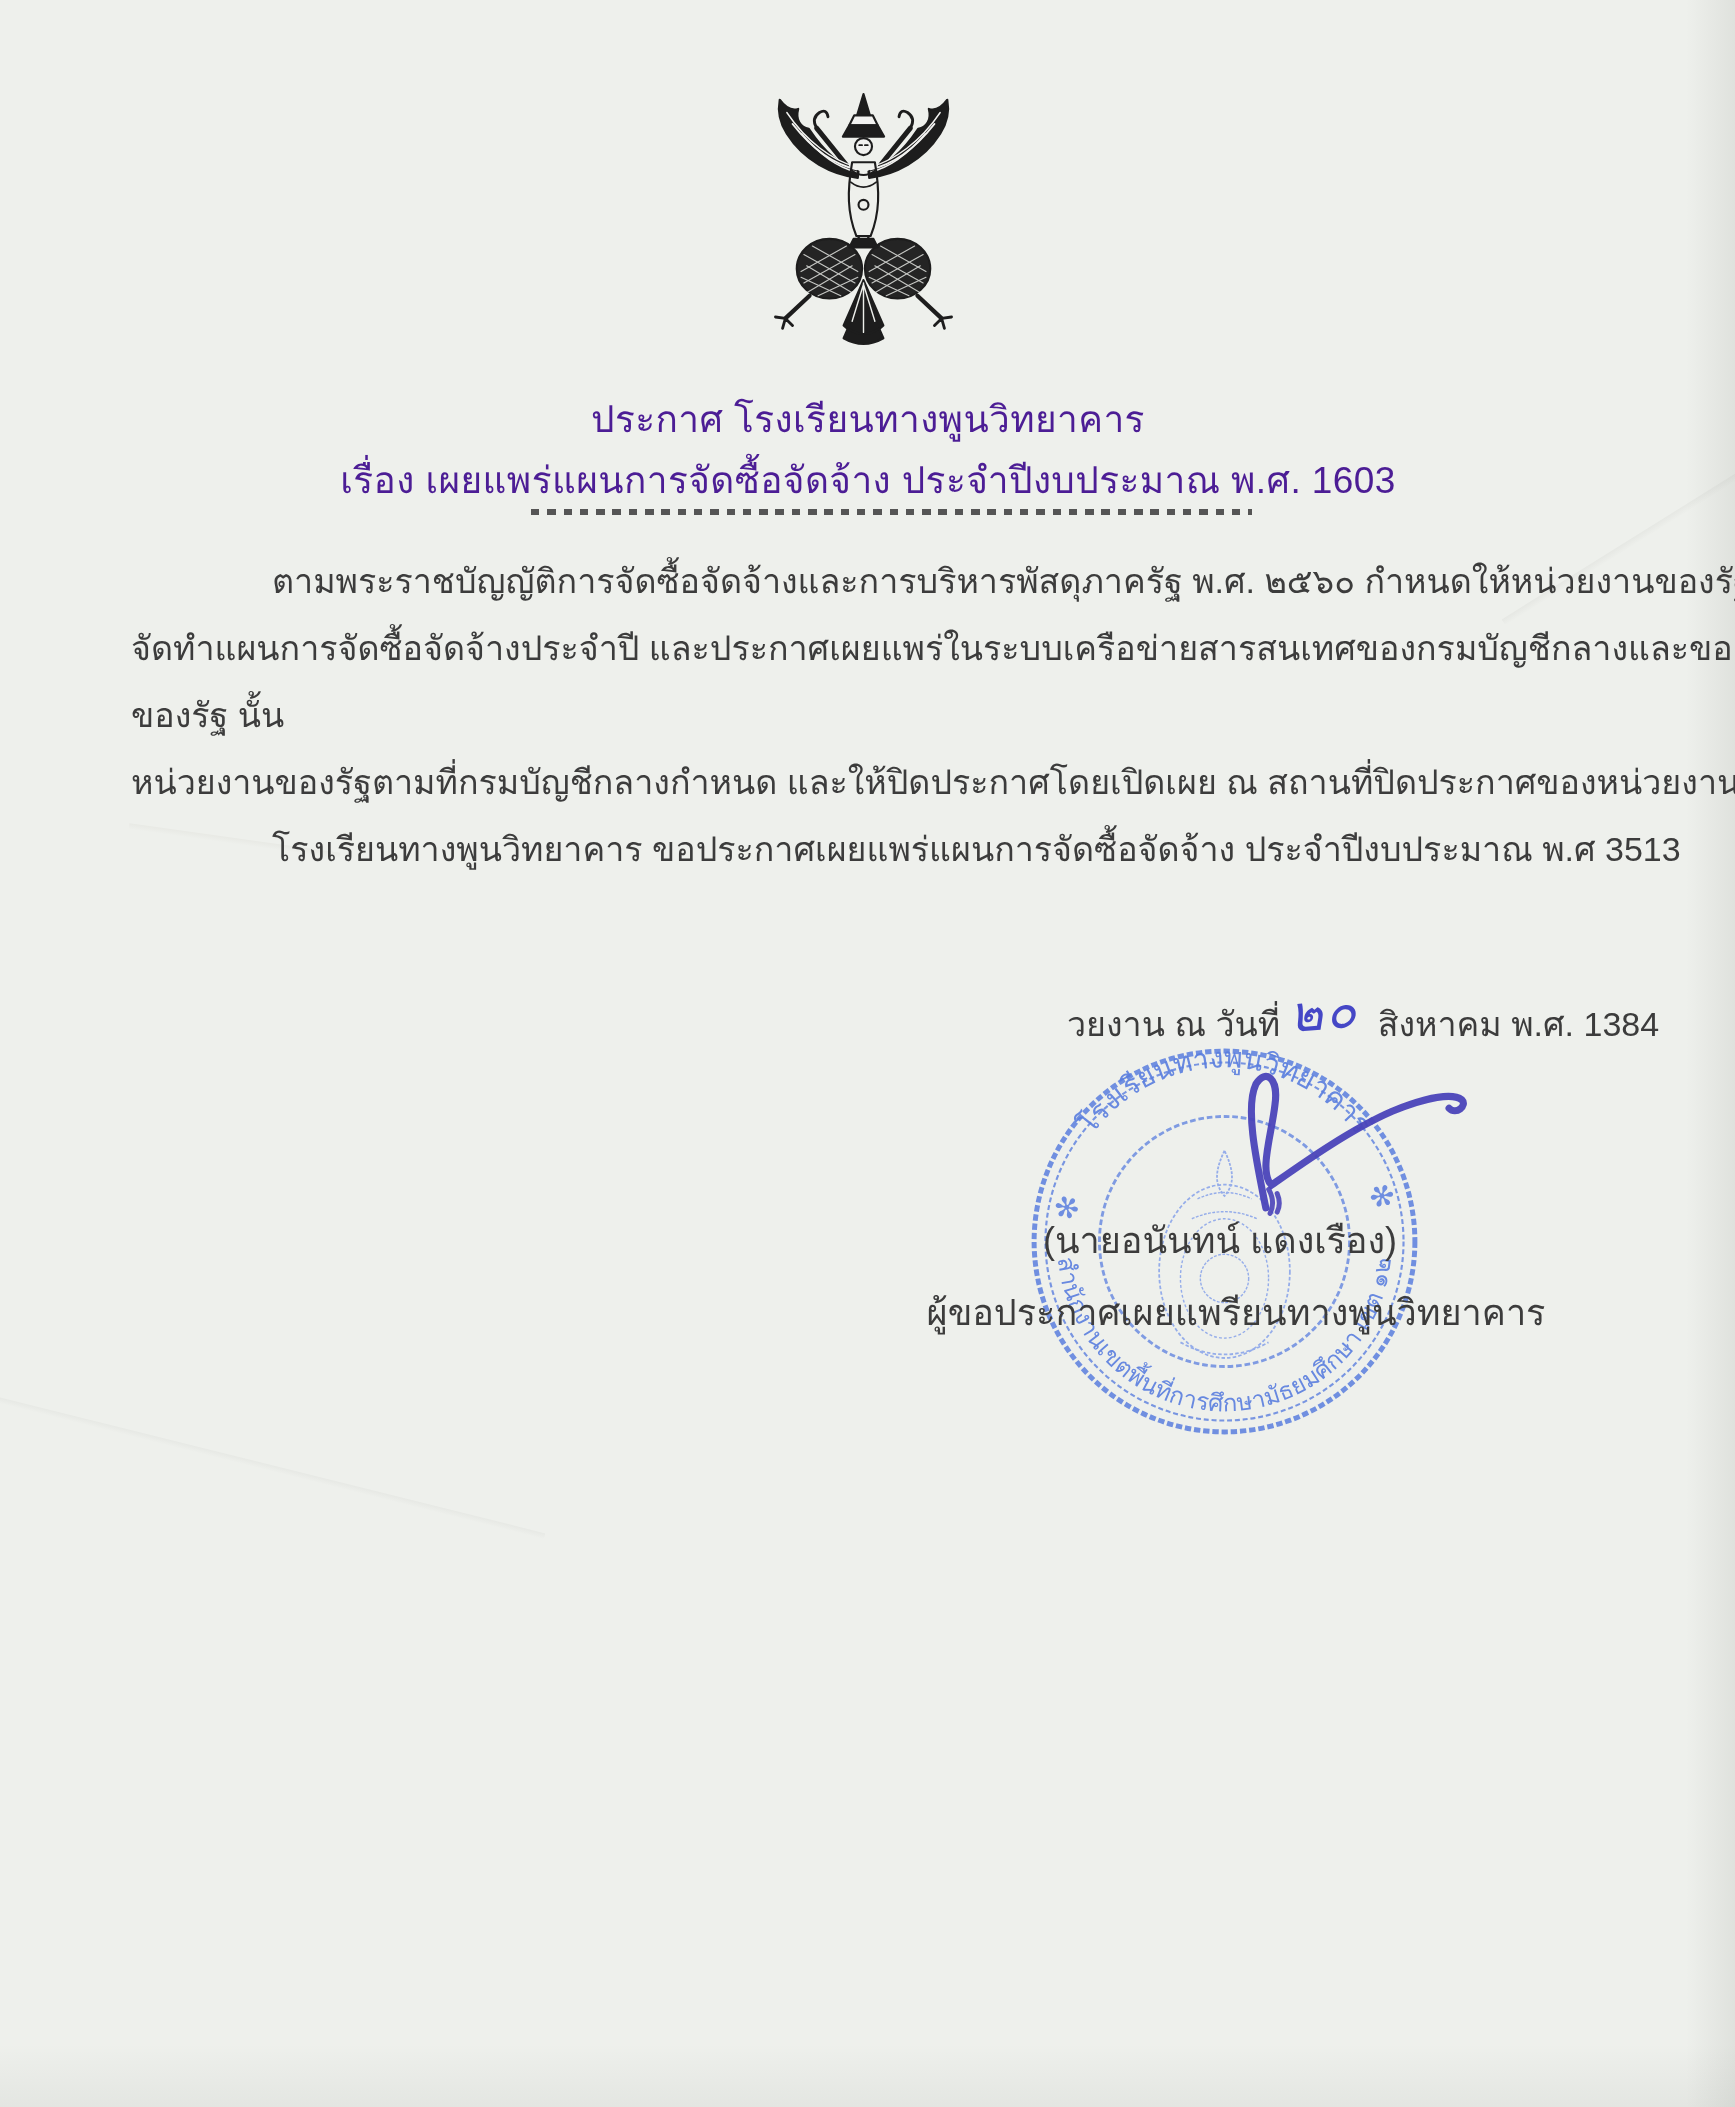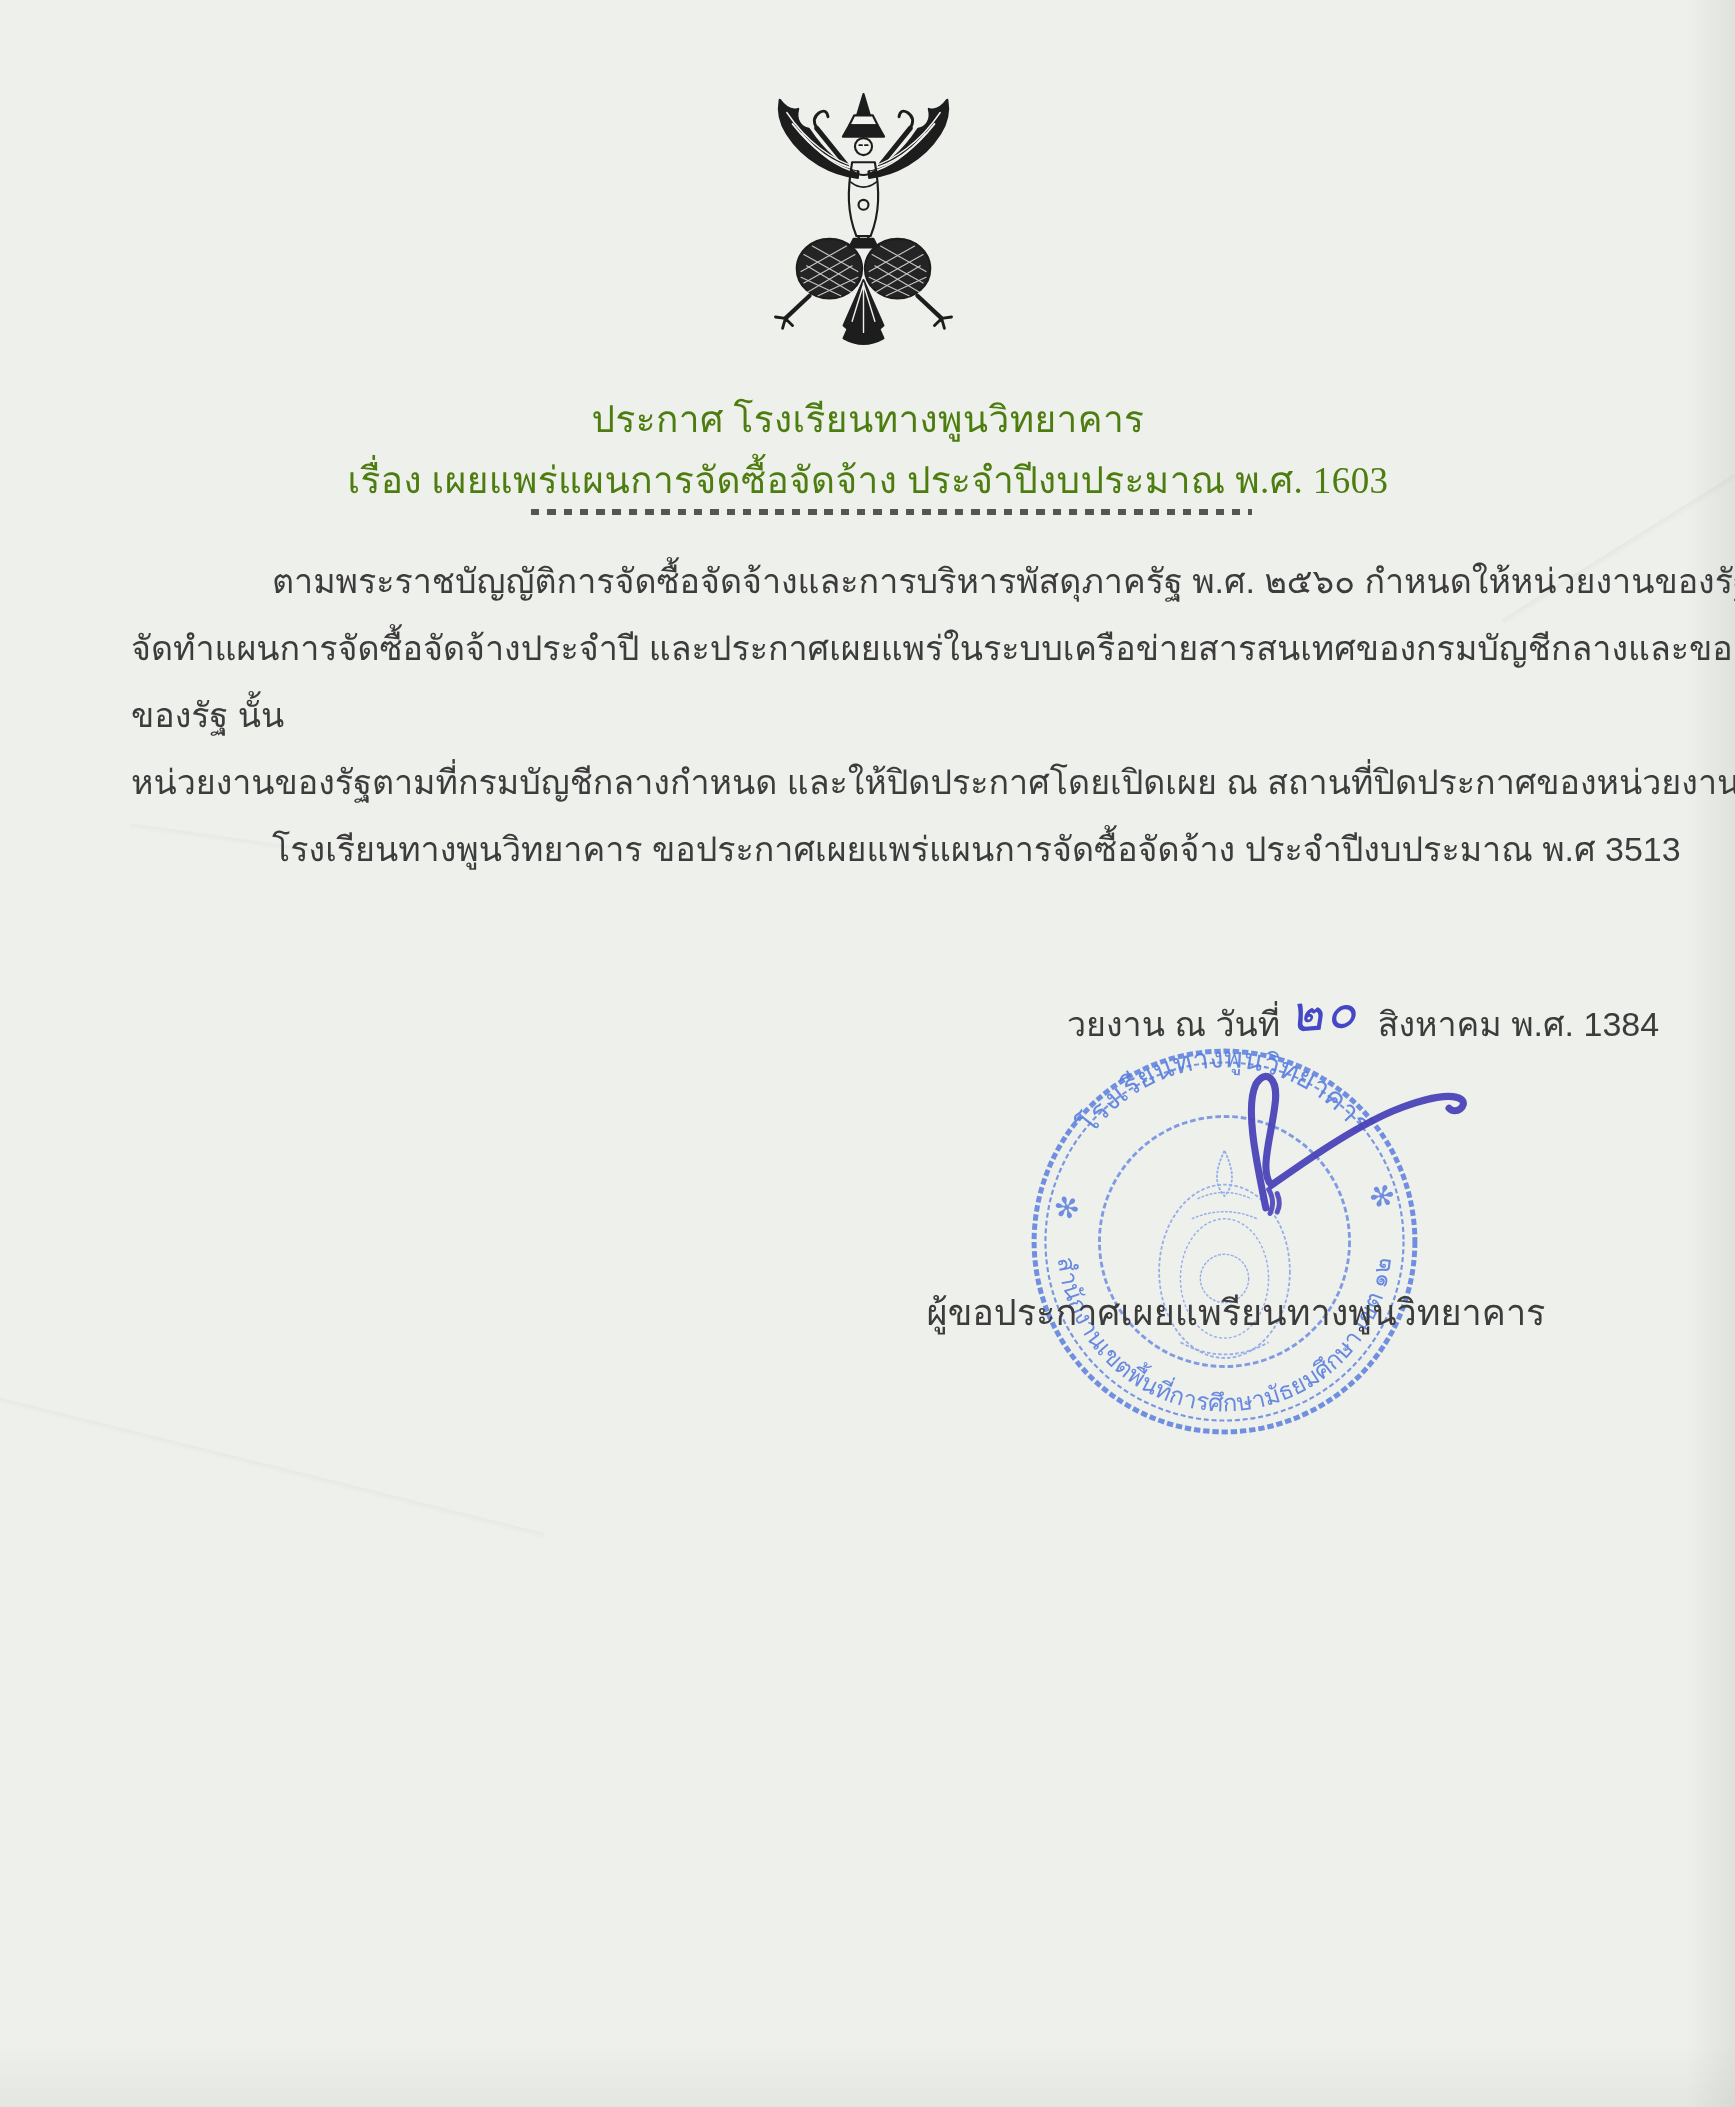--- a/index.html
+++ b/index.html
@@ -22,21 +22,21 @@
   .crease-2{position:absolute;right:-43px;top:540px;width:298px;height:7px;
     background:linear-gradient(to bottom, rgba(100,100,95,.06), rgba(100,100,95,0));
     transform:rotate(-32deg);}
   .crease-3{position:absolute;left:128px;top:838px;width:213px;height:5.7px;
     background:linear-gradient(to bottom, rgba(120,110,90,.05), rgba(120,110,90,0));
     transform:rotate(8deg);}
 
   .garuda{position:absolute;left:757px;top:91px;width:213px;height:256px;}
 
   .title-block{position:absolute;left:0;top:389px;width:100%;text-align:center;}
-  .title-line{font-size:37px;line-height:61px;color:#4d7c0f;letter-spacing:0.4px;font-family:Liberation Serif, serif;}
+  .title-line{font-size:37px;line-height:61px;color:#4c1d95;letter-spacing:0.4px;}
   .dashed-sep{
     position:absolute;left:531px;top:509px;width:721px;height:5.7px;
     background:repeating-linear-gradient(90deg,#555 0 8.5px, transparent 8.5px 16.3px);
   }
 
   .body-text{
     position:absolute;left:131px;top:548px;width:1481px;
     font-size:34px;line-height:67px;color:#3c3c3c;
   }
   .body-line{white-space:nowrap;}
@@ -179,16 +179,17 @@
     </text>
     <text x="44" y="250" font-size="42" fill="#4d74dd" opacity=".85" transform="rotate(-18 44 250)">✻</text>
     <text x="478" y="222" font-size="42" fill="#4d74dd" opacity=".85" transform="rotate(20 478 222)">✻</text>
   </svg>
 
   <svg class="signature" viewBox="0 0 560 290">
     <path d="M 222 232 C 210 172 192 92 208 58 C 222 35 240 50 235 86 C 230 130 212 182 230 200 C 270 172 340 122 400 96 C 450 76 485 70 498 80 C 506 88 490 102 480 92" fill="none" stroke="#4a43b9" stroke-width="10" stroke-linecap="round" opacity=".95"></path>
     <path d="M 226 206 q 10 18 2 34 M 238 212 q 6 14 0 26" fill="none" stroke="#4a43b9" stroke-width="7" stroke-linecap="round" opacity=".9"></path>
   </svg>
 
+  <div class="signer-name">(นายอนันทน์ แดงเรือง)</div>
   <div class="signer-title">ผู้ขอประกาศเผยแพรียนทางพูนวิทยาคาร</div>
 
 </div>
 
 
 </body></html>

